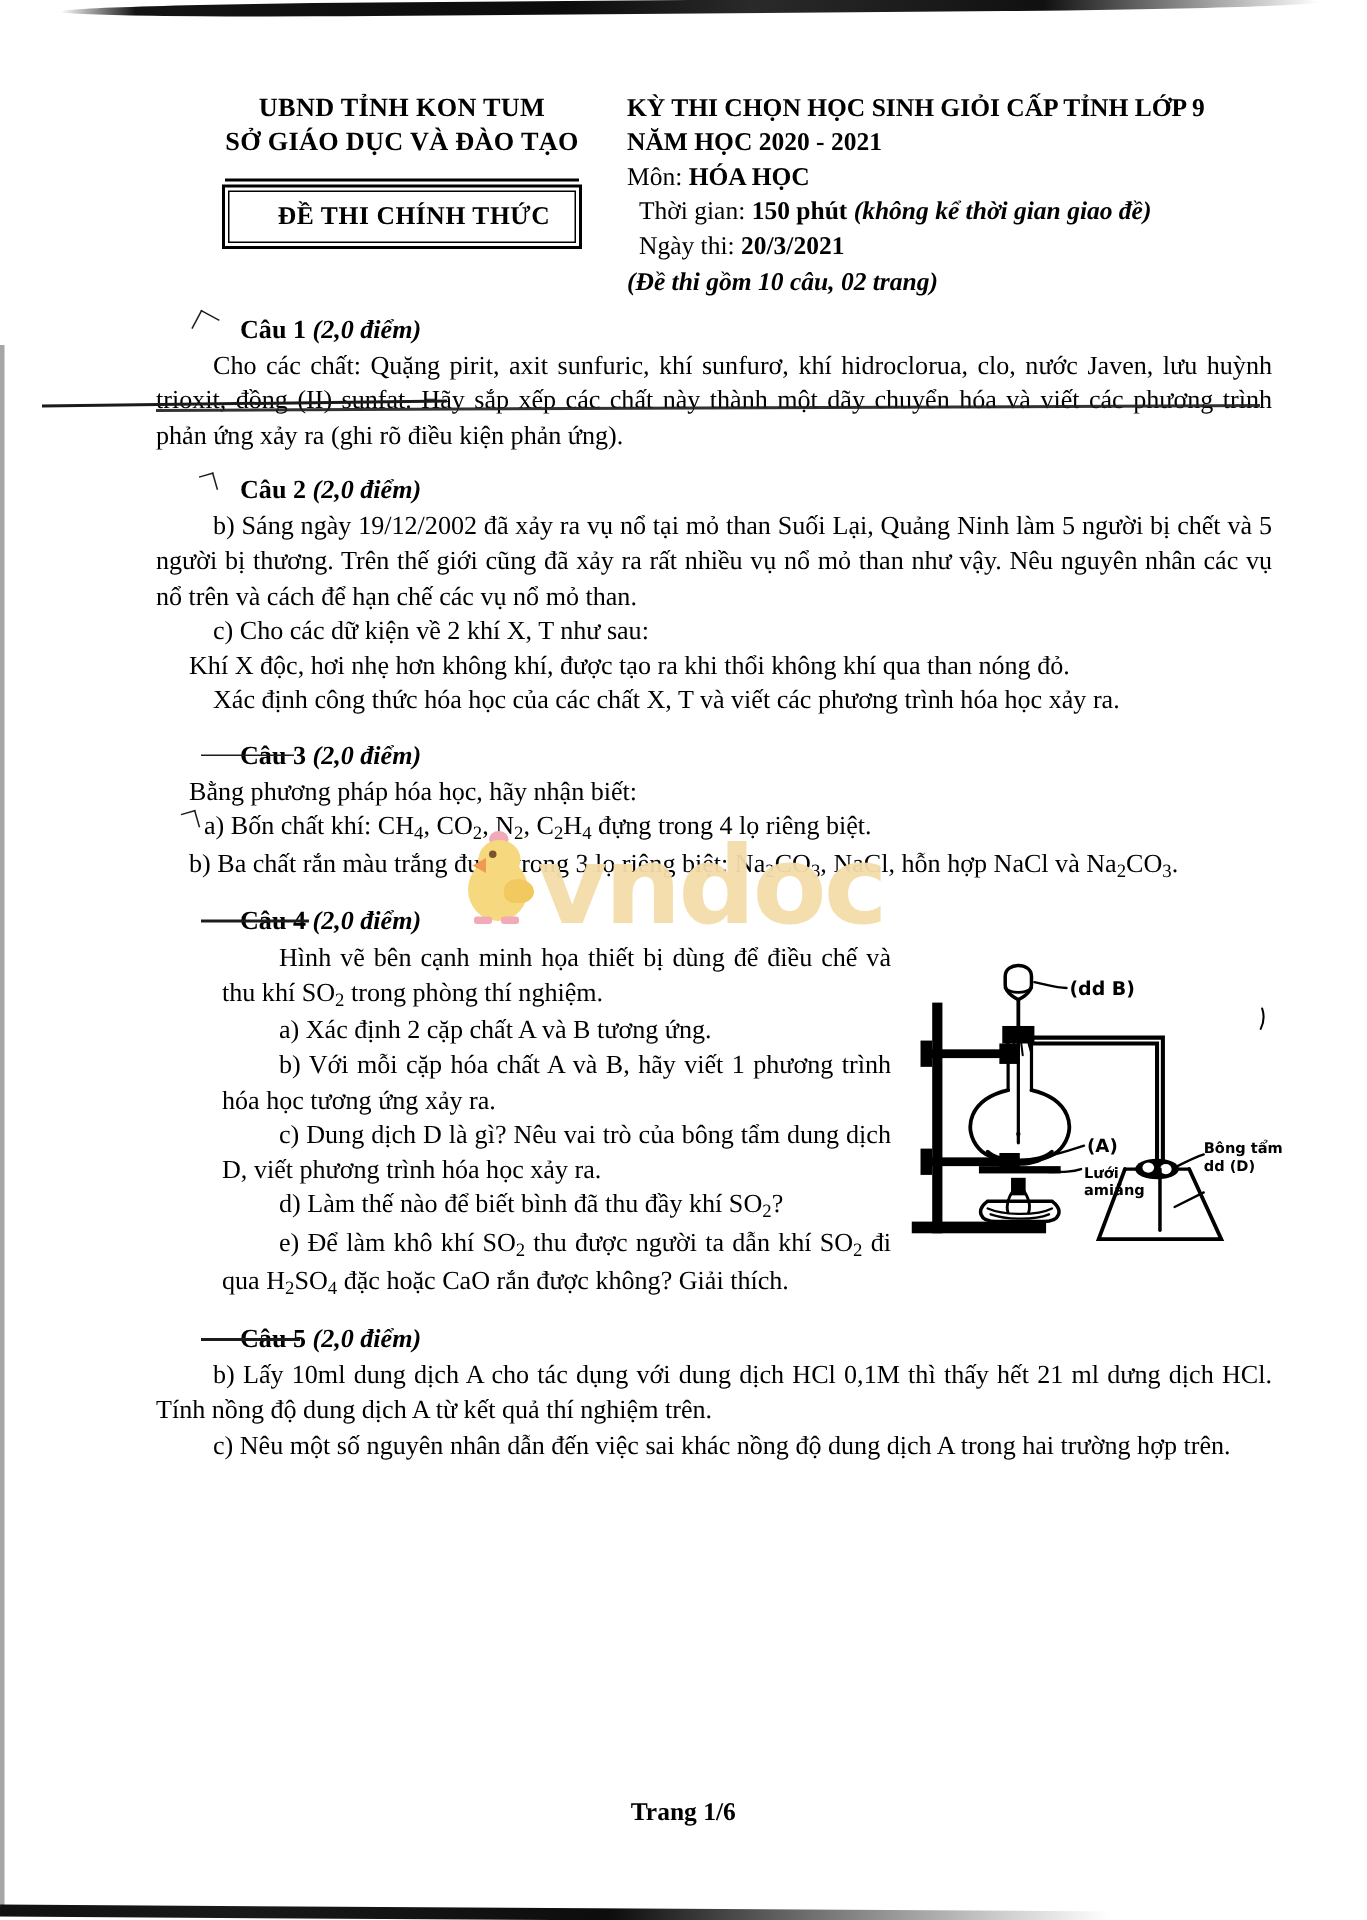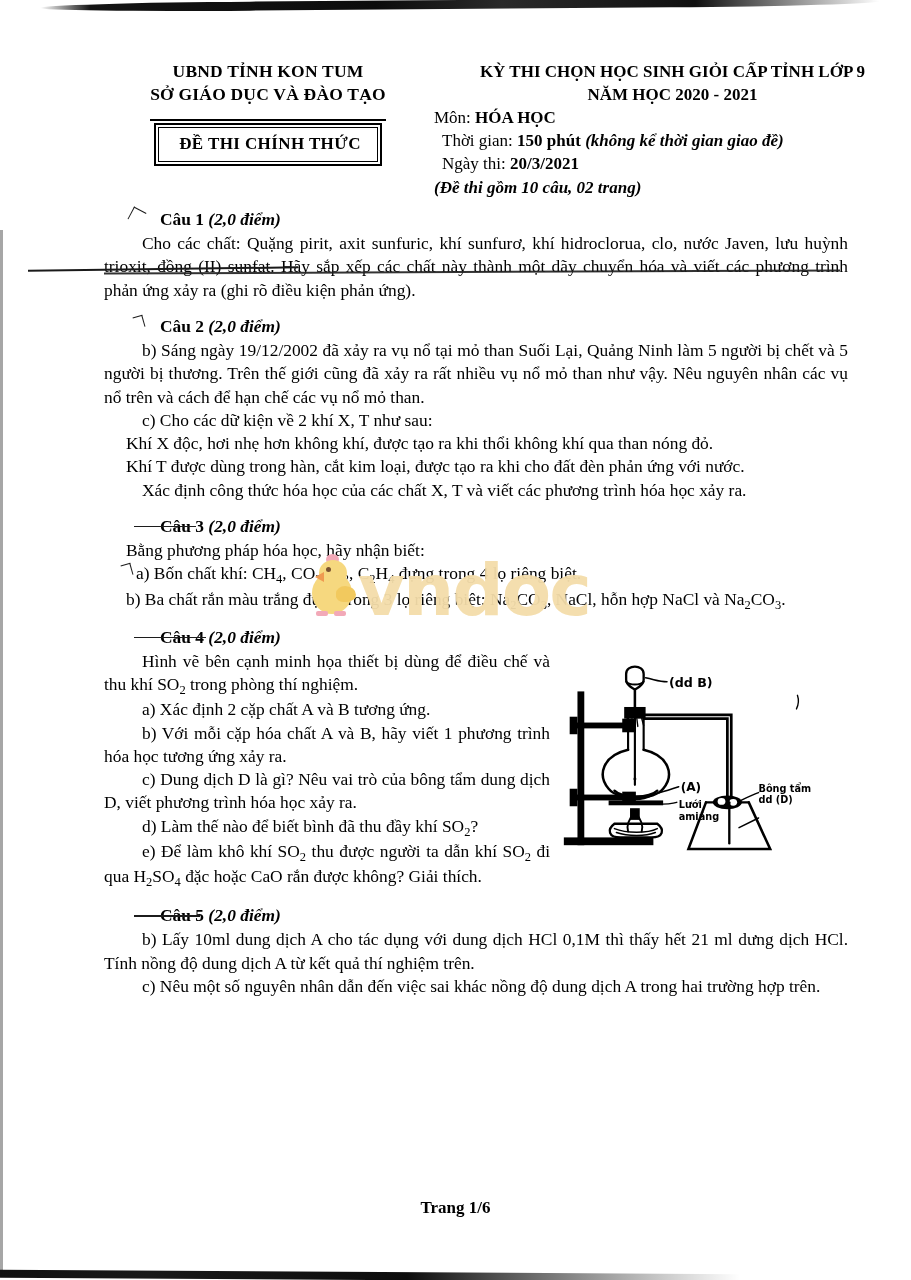--- a/index.html
+++ b/index.html
@@ -59,21 +59,20 @@
     transform: rotate(-0.25deg);
     opacity: .92;
   }
 
   
   .header {
     position: absolute;
     top: 60px; left: 0; right: 0;
     display: flex;
     padding-left: 122px;
-    gap: 16px;
   }
   .hdr-left {
     width: 292px;
     text-align: center;
     flex: none;
   }
   .hdr-left .org {
     font-weight: bold;
     font-size: 17.5px;
     letter-spacing: .2px;
@@ -84,32 +83,32 @@
     padding-bottom: 15px;
   }
   .de-thi-box {
     display: inline-block;
     margin-top: 17px;
     border: 2.5px solid #000;
     padding: 2px;
   }
   .de-thi-box-inner {
     border: 1.4px solid #000;
-    padding: 6px 16px 7px 20px;
+    padding: 6px 16px 7px 32px;
     font-weight: bold;
     font-size: 17px;
     letter-spacing: .4px;
   }
   .hdr-right {
     flex: 1;
     padding-left: 4px;
     font-size: 17px;
     line-height: 1.36;
   }
-  .hdr-right .t-center { text-align: center; font-weight: bold; }
+  .hdr-right .t-center { font-weight: bold; }
   .hdr-right .ln { white-space: nowrap; }
   .hdr-right .ln.indent1 { padding-left: 8px; }
   .bold { font-weight: bold; }
   .bi { font-weight: bold; font-style: italic; }
 
   
   .content {
     position: absolute;
     top: 208px;
     left: 104px;
@@ -155,21 +154,21 @@
     border-right: 1.6px solid #1c1c1c;
     width: 9px; height: 11px;
     transform: rotate(-16deg);
   }
 
   
   .cau4-wrap {
     display: flex;
     align-items: flex-start;
   }
-  .cau4-text { width: 446px; flex: none; }
+  .cau4-text { width: 446px; flex: none; margin-left: 44px; }
   .cau4-fig  { flex: 1; padding-left: 8px; padding-top: 6px; }
 
   
   .footer {
     position: absolute;
     bottom: 62px;
     left: 0; right: 0;
     text-align: center;
     font-size: 17px;
     font-weight: bold;
@@ -287,21 +286,20 @@
     <p class="para">Cho các chất: Quặng pirit, axit sunfuric, khí sunfurơ, khí hidroclorua, clo, nước Javen, lưu huỳnh trioxit, đồng (II) sunfat. Hãy sắp xếp các chất này thành một dãy chuyển hóa và viết các phương trình phản ứng xảy ra (ghi rõ điều kiện phản ứng).</p>
 
     <div class="q-head">
       <span class="pentick v2" style="left:30px;"></span>
       <span class="qnum">Câu 2</span>
       <span class="qpts">(2,0 điểm)</span>
     </div>
     <p class="para">b) Sáng ngày 19/12/2002 đã xảy ra vụ nổ tại mỏ than Suối Lại, Quảng Ninh làm 5 người bị chết và 5 người bị thương. Trên thế giới cũng đã xảy ra rất nhiều vụ nổ mỏ than như vậy. Nêu nguyên nhân các vụ nổ trên và cách để hạn chế các vụ nổ mỏ than.</p>
     <p class="para">c) Cho các dữ kiện về 2 khí X, T như sau:</p>
     <p class="para ind-sm">Khí X độc, hơi nhẹ hơn không khí, được tạo ra khi thổi không khí qua than nóng đỏ.</p>
-    <p class="para ind-sm">Khí T được dùng trong hàn, cắt kim loại, được tạo ra khi cho đất đèn phản ứng với nước.</p>
     <p class="para">Xác định công thức hóa học của các chất X, T và viết các phương trình hóa học xảy ra.</p>
 
     <div class="q-head">
       <span class="penstrike" style="left:30px; width:62px;"></span>
       <span class="qnum">Câu 3</span>
       <span class="qpts">(2,0 điểm)</span>
     </div>
     <p class="para ind-sm">
       <span>Bằng phương pháp hóa học, hãy nhận biết:</span>
     </p>

